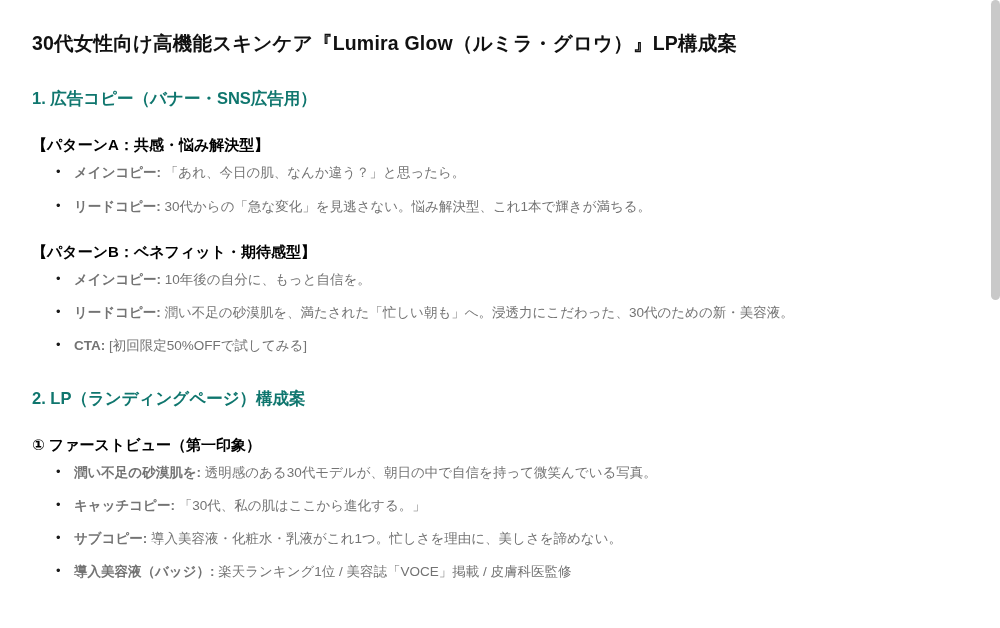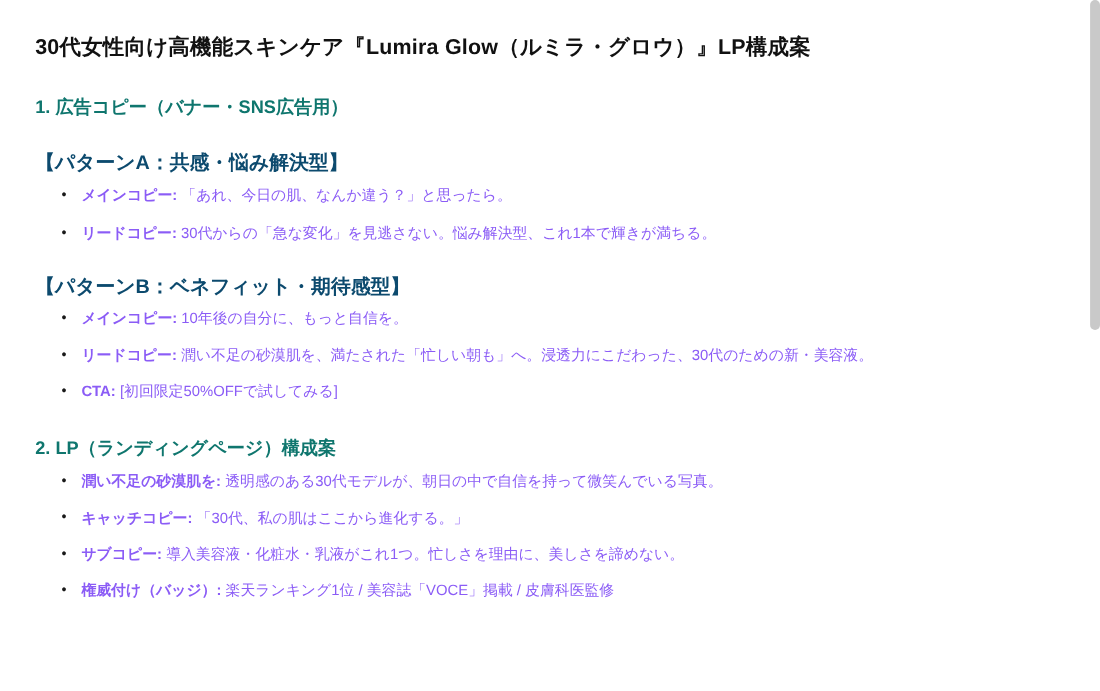--- a/index.html
+++ b/index.html
@@ -29,37 +29,37 @@
     line-height: 1.4;
   }
   h2.section-title {
     font-size: 16.5px;
     font-weight: bold;
     margin: 30px 0 0 0;
     color: #0f766e;
     line-height: 1.4;
   }
   .pattern-head {
-    font-size: 18px;
+    font-size: 15px;
     font-weight: bold;
     margin: 26px 0 0 0;
-    color: #0c4a6e;
+    color: #000000;
   }
   ul.bullets {
     list-style: none;
     margin: 8px 0 0 0;
     padding: 0;
   }
   ul.bullets li {
     position: relative;
     padding-left: 42px;
     margin: 0 0 13px 0;
     font-size: 13.5px;
     line-height: 1.5;
-    color: #8b5cf6;
+    color: #737373;
   }
   ul.bullets li::before {
     content: "•";
     position: absolute;
     left: 24px;
     top: -1px;
     font-size: 13px;
     color: #1a1a1a;
   }
   .lbl {
@@ -118,35 +118,36 @@
       <span class="txt">潤い不足の砂漠肌を、満たされた「忙しい朝も」へ。浸透力にこだわった、30代のための新・美容液。</span>
     </li>
     <li>
       <span class="lbl">CTA:</span>
       <span class="txt">[初回限定50%OFFで試してみる]</span>
     </li>
   </ul>
 
   <h2 class="section-title">2. LP（ランディングページ）構成案</h2>
 
+  <div class="pattern-head">① ファーストビュー（第一印象）</div>
   <ul class="bullets">
     <li>
       <span class="lbl">潤い不足の砂漠肌を:</span>
       <span class="txt">透明感のある30代モデルが、朝日の中で自信を持って微笑んでいる写真。</span>
     </li>
     <li>
       <span class="lbl">キャッチコピー:</span>
       <span class="txt">「30代、私の肌はここから進化する。」</span>
     </li>
     <li>
       <span class="lbl">サブコピー:</span>
       <span class="txt">導入美容液・化粧水・乳液がこれ1つ。忙しさを理由に、美しさを諦めない。</span>
     </li>
     <li>
-      <span class="lbl">権威付け（バッジ）:</span>
+      <span class="lbl">導入美容液（バッジ）:</span>
       <span class="txt">楽天ランキング1位 / 美容誌「VOCE」掲載 / 皮膚科医監修</span>
     </li>
   </ul>
 
 </div>
 
 <div class="scrollbar">
   <div class="thumb"></div>
 </div>
 

